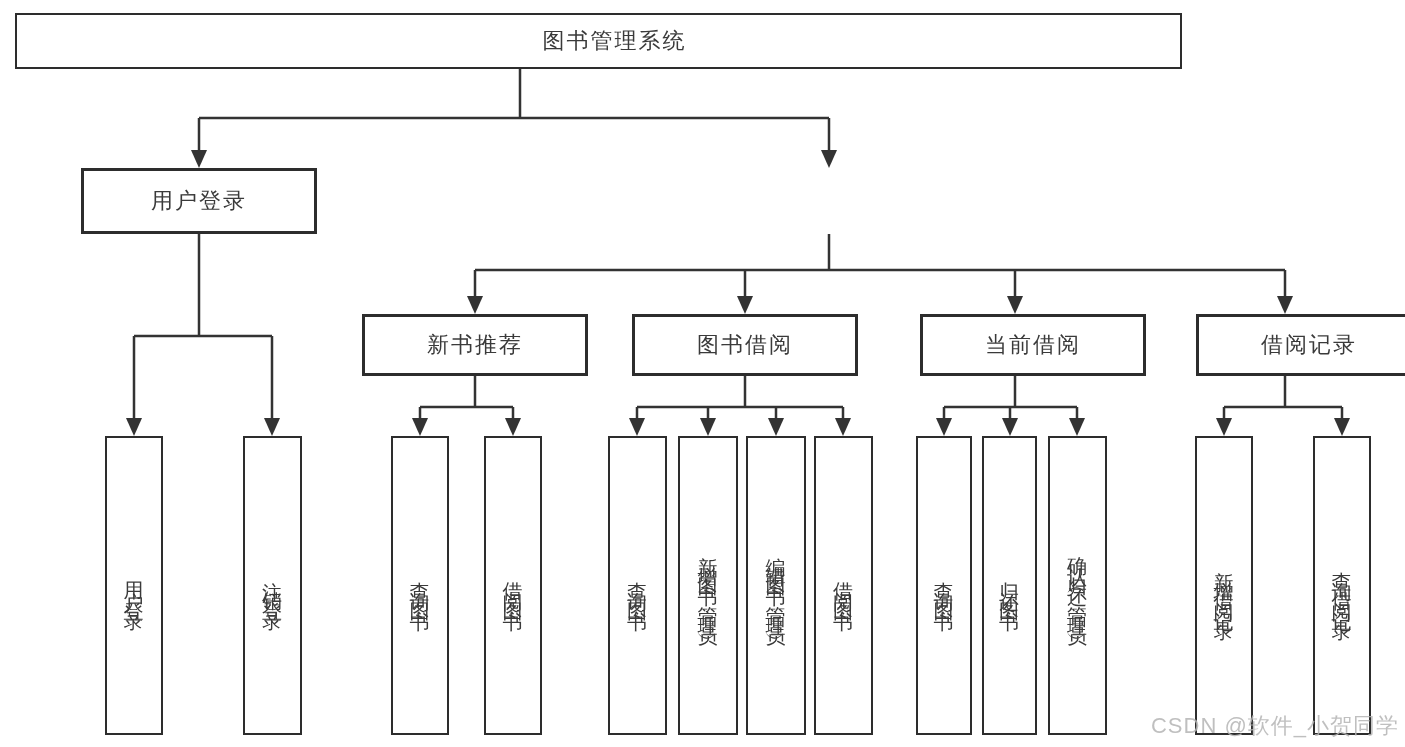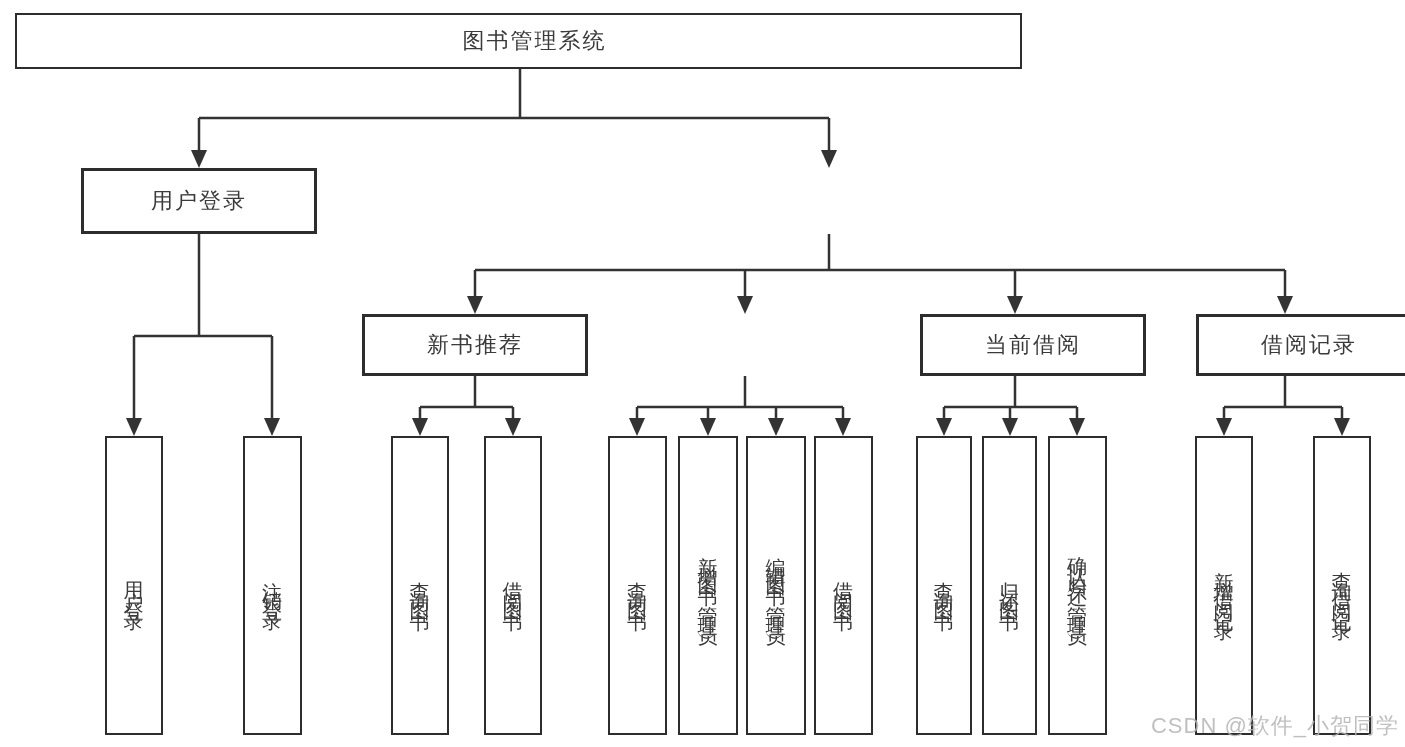--- a/index.html
+++ b/index.html
@@ -84,30 +84,33 @@
       <polygon points="768,418 784,418 776,436"></polygon>
       <polygon points="835,418 851,418 843,436"></polygon>
       <polygon points="936,418 952,418 944,436"></polygon>
       <polygon points="1002,418 1018,418 1010,436"></polygon>
       <polygon points="1069,418 1085,418 1077,436"></polygon>
       <polygon points="1216,418 1232,418 1224,436"></polygon>
       <polygon points="1334,418 1350,418 1342,436"></polygon>
     </g>
   </svg>
 
-  <div class="node root" style="left:15px;top:13px;width:1007px;height:56px;padding-left:32px;">
+  <div class="node root" style="left:15px;top:13px;width:1167px;height:56px;padding-left:32px;">
     <span class="hlabel">图书管理系统</span>
   </div>
 
   <div class="node" style="left:81px;top:168px;width:236px;height:66px;">
     <span class="hlabel">用户登录</span>
   </div>
 
   <div class="node" style="left:362px;top:314px;width:226px;height:62px;">
     <span class="hlabel">新书推荐</span>
+  </div>
+  <div class="node" style="left:632px;top:314px;width:226px;height:62px;">
+    <span class="hlabel">图书借阅</span>
   </div>
   <div class="node" style="left:902px;top:314px;width:226px;height:62px;margin-left:18px;">
     <span class="hlabel">当前借阅</span>
   </div>
   <div class="node" style="left:1172px;top:314px;width:226px;height:62px;margin-left:24px;">
     <span class="hlabel">借阅记录</span>
   </div>
 
   <div class="node leaf" style="left:105px;top:436px;width:58px;height:299px;">
     <span class="vlabel">用户登录</span>

